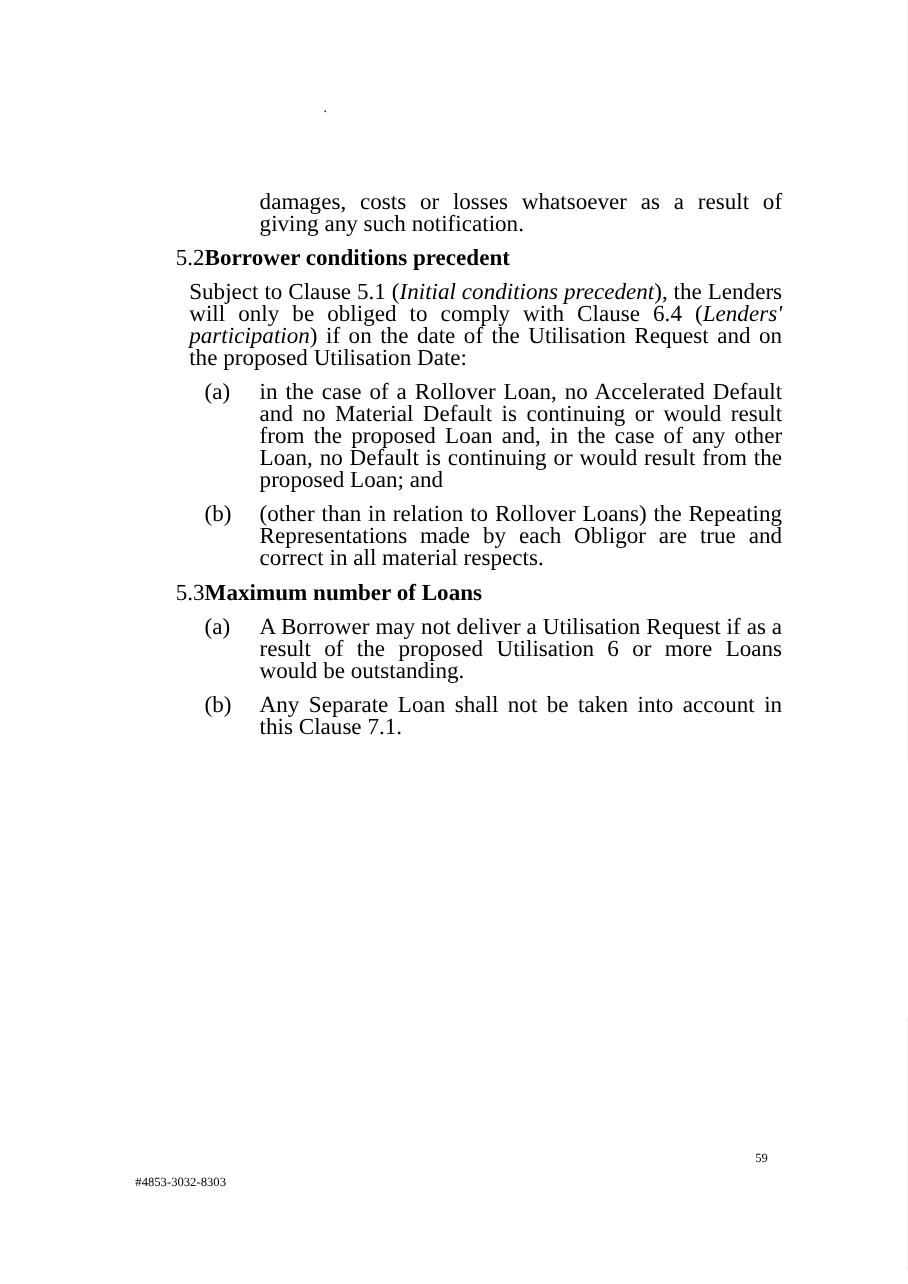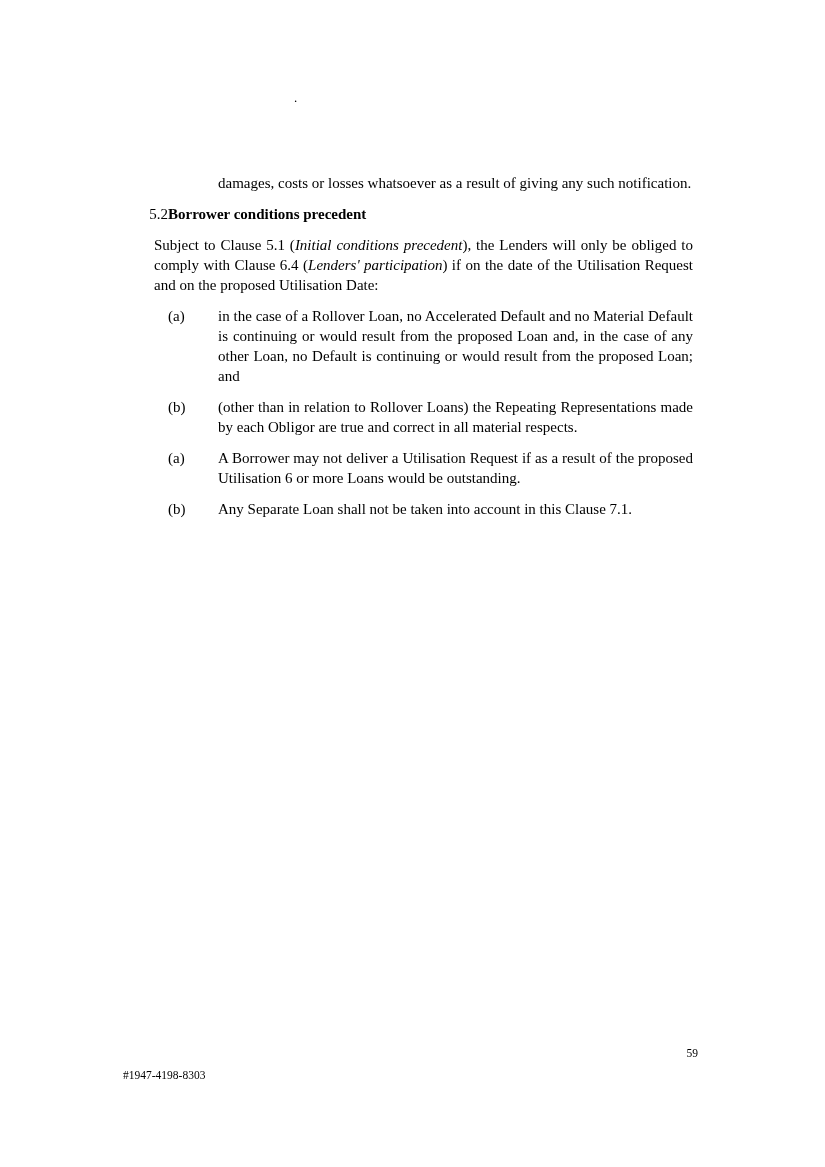--- a/index.html
+++ b/index.html
@@ -13,23 +13,23 @@
     height: 1167px;
     margin: 0 auto;
     background: #ffffff;
     font-family: "Liberation Serif", serif;
     color: #000000;
     overflow: hidden;
   }
   .content {
     position: absolute;
     top: 173px;
-    left: 116px;
+    left: 134px;
     width: 577px;
-    font-size: 15px;
+    font-size: 21px;
     line-height: 20px;
   }
   .stray-mark {
     position: absolute;
     top: 90px;
     left: 294px;
     font-size: 13px;
   }
   p { margin: 0 0 11px 0; }
   .continuation {
@@ -99,29 +99,33 @@
     <div class="sub-item">
         <span class="sub-item-label">(a)</span>
         <span class="sub-item-text">in the case of a Rollover Loan, no Accelerated Default and no Material Default is continuing or would result from the proposed Loan and, in the case of any other Loan, no Default is continuing or would result from the proposed Loan; and</span>
       </div>
 
     <div class="sub-item">
         <span class="sub-item-label">(b)</span>
         <span class="sub-item-text">(other than in relation to Rollover Loans) the Repeating Representations made by each Obligor are true and correct in all material respects.</span>
       </div>
 
+    <div class="clause-heading">
+        <span class="clause-number">5.3</span>
+        <span class="clause-title">Maximum number of Loans</span>
+      </div>
 
     <div class="sub-item">
         <span class="sub-item-label">(a)</span>
         <span class="sub-item-text">A Borrower may not deliver a Utilisation Request if as a result of the proposed Utilisation 6 or more Loans would be outstanding.</span>
       </div>
 
     <div class="sub-item">
         <span class="sub-item-label">(b)</span>
         <span class="sub-item-text">Any Separate Loan shall not be taken into account in this Clause 7.1.</span>
       </div>
 
   </div>
 
   <div class="page-number">59</div>
-  <div class="doc-ref">#1947-4198-8303</div>
+  <div class="doc-ref">#4853-3032-8303</div>
 
 </div>
 
 </body></html>

